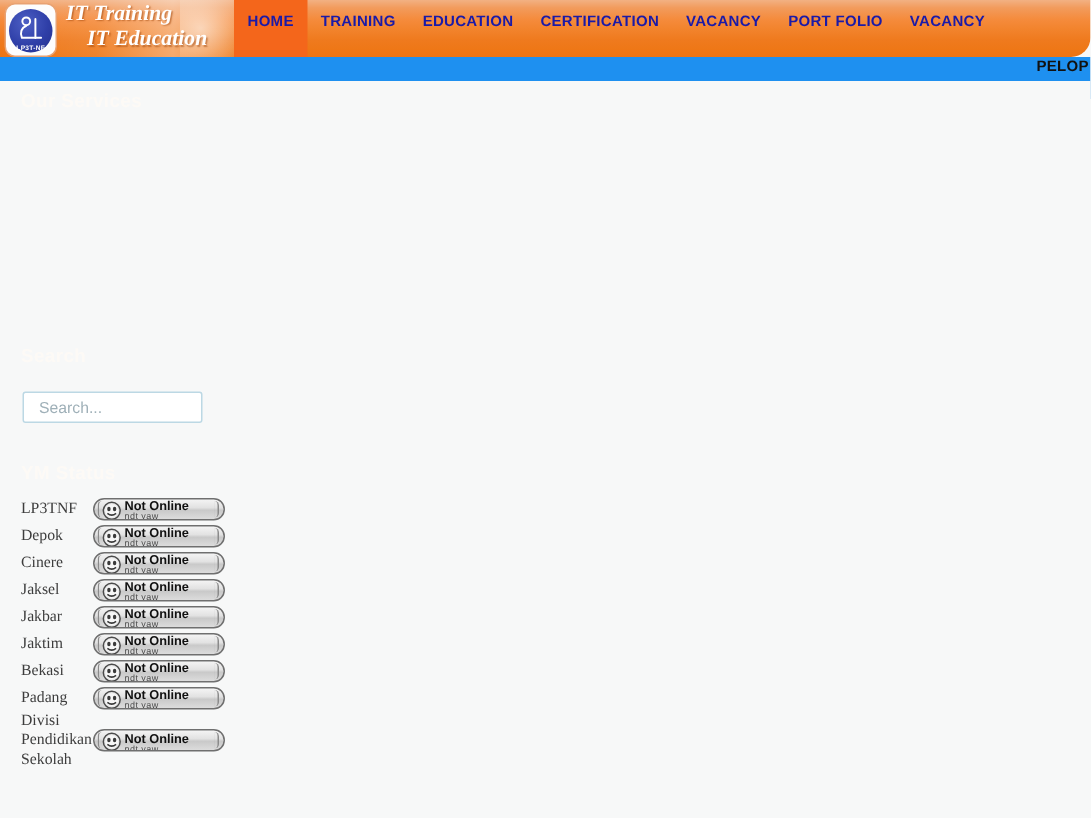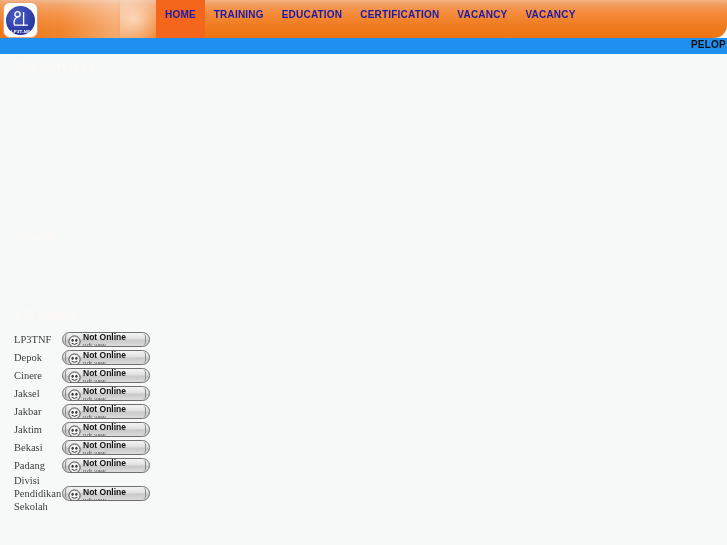--- a/index.html
+++ b/index.html
@@ -314,42 +314,48 @@
         <svg width="22" height="20" viewBox="0 0 22 20" aria-hidden="true">
           <circle cx="7.5" cy="4.2" r="2.6" fill="none" stroke="#ffffff" stroke-width="1.3"></circle>
           <path d="M7.5 7.2 C4.2 8.4 3.2 12 4.6 15.2 L13.6 15.2" fill="none" stroke="#ffffff" stroke-width="1.3" stroke-linecap="round"></path>
           <path d="M13.6 2.6 L13.6 15.2" fill="none" stroke="#ffffff" stroke-width="1.3" stroke-linecap="round"></path>
           <path d="M13.6 15.2 L17.4 15.2" fill="none" stroke="#ffffff" stroke-width="1.3" stroke-linecap="round"></path>
         </svg>
         <span id="logo-caption">LP3T-NF</span>
       </div>
     </div>
 
+    <div id="wordmark">
+      <span class="l1">IT Training</span>
+      <span class="l2">IT Education</span>
+    </div>
 
     <nav id="nav">
         <div class="nav-item active">HOME</div>
         <div class="nav-item">TRAINING</div>
         <div class="nav-item">EDUCATION</div>
         <div class="nav-item">CERTIFICATION</div>
         <div class="nav-item">VACANCY</div>
+        <div class="nav-item">PORT FOLIO</div>
         <div class="nav-item">VACANCY</div>
       </nav>
   </div>
 
   <div id="bluebar">
     <div id="bluebar-text">PELOP</div>
   </div>
 
   <div id="content">
 
     <aside id="sidebar">
       <div class="side-heading" id="heading-services">Our Services</div>
 
       <div class="side-heading" id="heading-search">Search</div>
 
+      <input id="search-input" type="text" placeholder="Search..." style="">
 
       <div class="side-heading" id="heading-ym">YM Status</div>
 
       <div id="ym-list">
           <div class="ym-row">
             <div class="ym-label">LP3TNF</div>
             <div class="ym-badge-cell">
               <div class="ym-badge">
                 <span class="cap"></span>
                 <span class="cap-r"></span>

